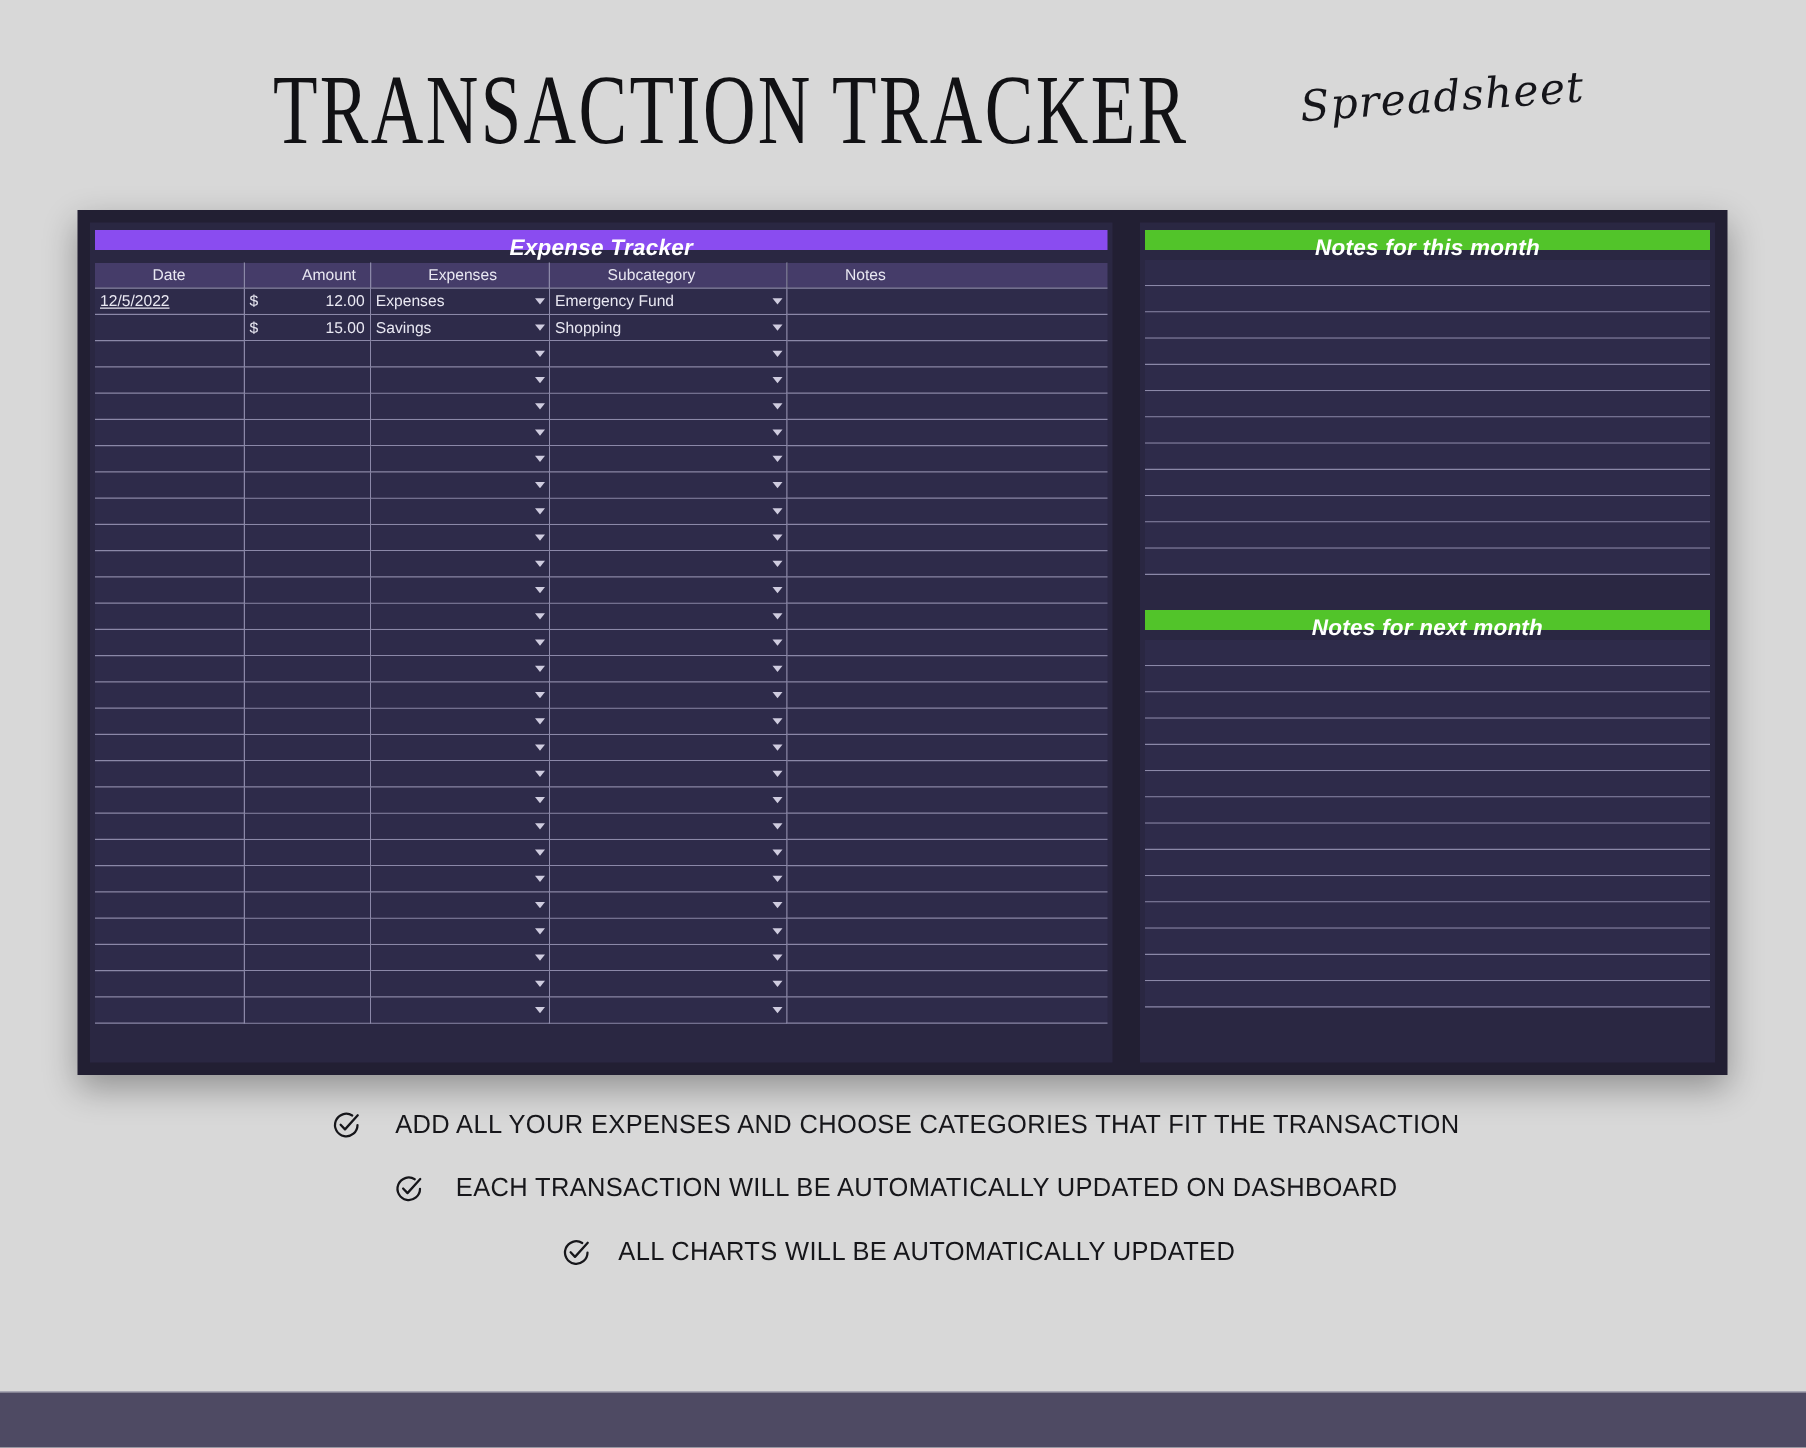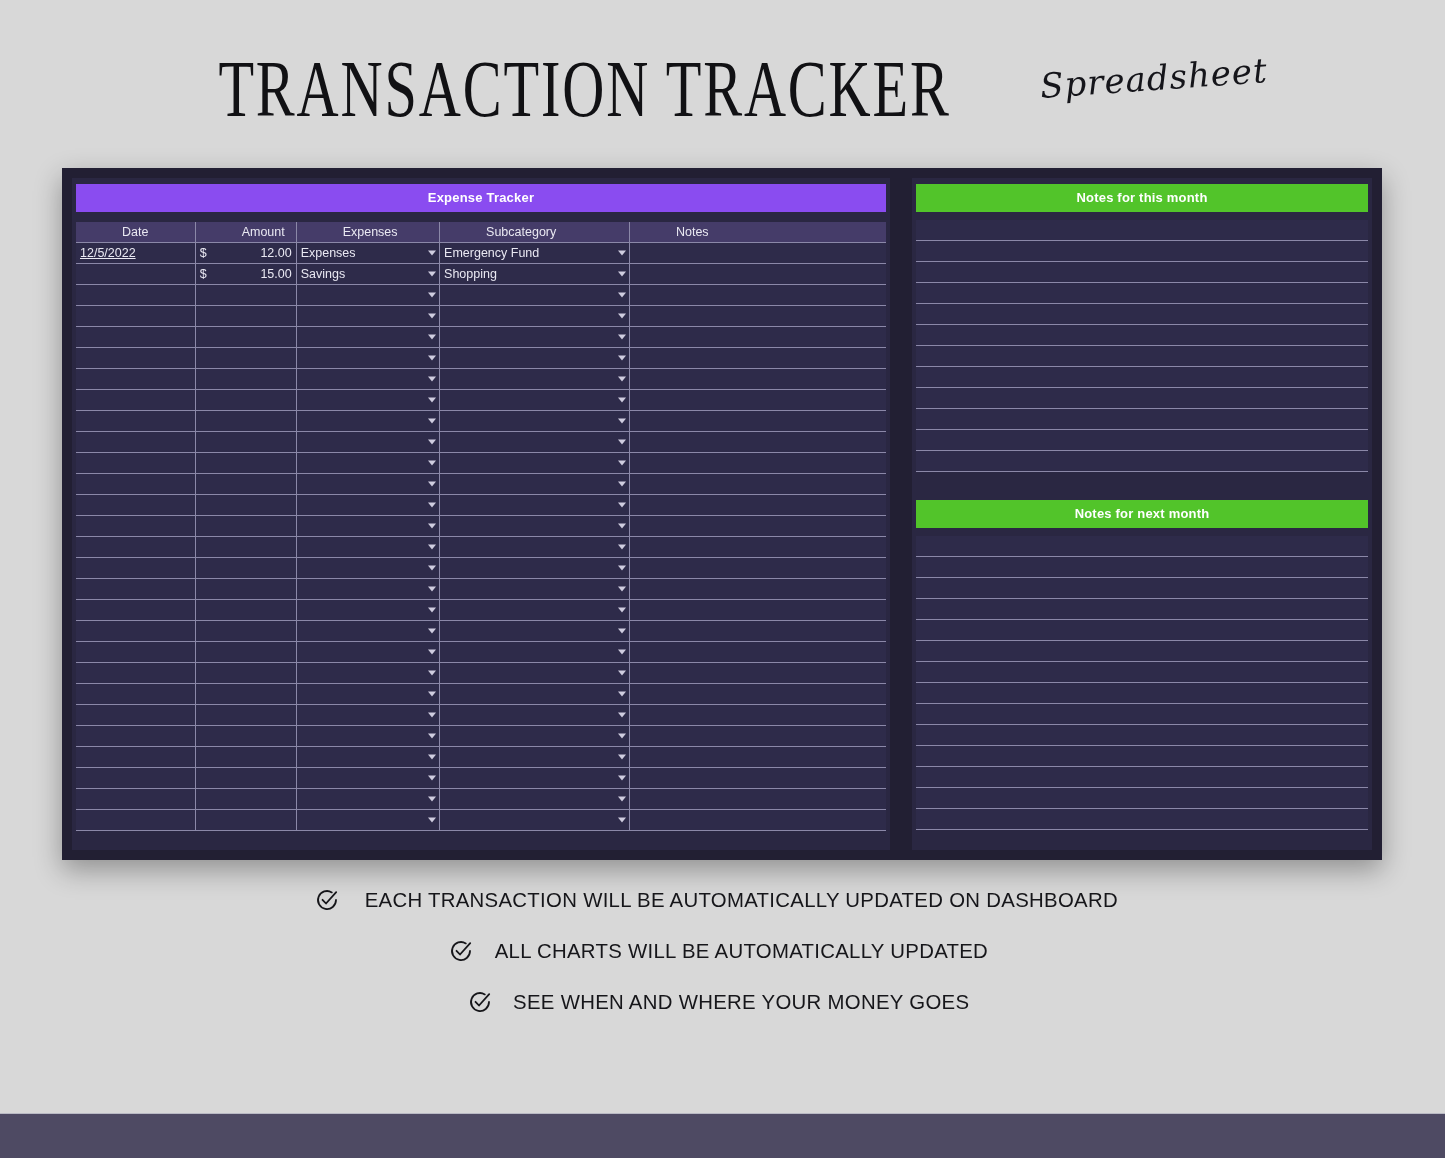--- a/index.html
+++ b/index.html
@@ -47,25 +47,26 @@
     box-shadow: 0 10px 26px rgba(0,0,0,0.33);
     padding: 10px;
     display: flex;
     gap: 22px;
   }
   .panel-left { width: 818px; height: 672px; background: #2a2742; position: relative; }
   .panel-right { width: 480px; height: 672px; background: #2a2742; position: relative; }
 
   
   .sec-header {
-    height: 28px; line-height: 28px;
+    height: 16px; line-height: 28px;
     text-align: center;
-    font-size: 13px; font-weight: bold;
+    font-size: 18px; font-weight: bold;
     color: #ffffff;
     letter-spacing: 0.2px;
+    font-style: italic;
   }
   .sec-header.purple { background: #8a4cf0; margin: 6px 4px 0 4px; }
   .sec-header.green  { background: #52c42a; margin: 6px 4px 0 4px; }
 
   
   .sheet { margin: 10px 4px 0 4px; border-collapse: collapse; width: 810px; table-layout: fixed; }
   .sheet td, .sheet th {
     border-bottom: 1px solid #8b88a8;
     border-right: 1px solid #8b88a8;
     height: 21px;
@@ -510,38 +511,38 @@
           <div class="notes-row"></div>
           <div class="notes-row"></div>
           <div class="notes-row"></div>
           <div class="notes-row"></div>
         </div>
     </div>
 
   </div>
 
   <div class="bullets" id="feature-bullets">
+      <div class="bullet-line">
+        <svg class="check-icon" width="24" height="24" viewBox="0 0 24 24">
+          <path d="M21 12a9 9 0 1 1-4.2-7.6" fill="none" stroke="#16161a" stroke-width="1.8" stroke-linecap="round"></path>
+          <path d="M7.5 11.8 L11 15.5 L21.2 4.2" fill="none" stroke="#16161a" stroke-width="1.8" stroke-linecap="round" stroke-linejoin="round"></path>
+        </svg>
+        <span class="bullet-text">ADD ALL YOUR EXPENSES AND CHOOSE CATEGORIES THAT FIT THE TRANSACTION</span>
+      </div>
       <div class="bullet-line">
         <svg class="check-icon" width="24" height="24" viewBox="0 0 24 24">
           <path d="M21 12a9 9 0 1 1-4.2-7.6" fill="none" stroke="#16161a" stroke-width="1.8" stroke-linecap="round"></path>
           <path d="M7.5 11.8 L11 15.5 L21.2 4.2" fill="none" stroke="#16161a" stroke-width="1.8" stroke-linecap="round" stroke-linejoin="round"></path>
         </svg>
         <span class="bullet-text">EACH TRANSACTION WILL BE AUTOMATICALLY UPDATED ON DASHBOARD</span>
       </div>
       <div class="bullet-line">
         <svg class="check-icon" width="24" height="24" viewBox="0 0 24 24">
           <path d="M21 12a9 9 0 1 1-4.2-7.6" fill="none" stroke="#16161a" stroke-width="1.8" stroke-linecap="round"></path>
           <path d="M7.5 11.8 L11 15.5 L21.2 4.2" fill="none" stroke="#16161a" stroke-width="1.8" stroke-linecap="round" stroke-linejoin="round"></path>
         </svg>
         <span class="bullet-text">ALL CHARTS WILL BE AUTOMATICALLY UPDATED</span>
       </div>
-      <div class="bullet-line">
-        <svg class="check-icon" width="24" height="24" viewBox="0 0 24 24">
-          <path d="M21 12a9 9 0 1 1-4.2-7.6" fill="none" stroke="#16161a" stroke-width="1.8" stroke-linecap="round"></path>
-          <path d="M7.5 11.8 L11 15.5 L21.2 4.2" fill="none" stroke="#16161a" stroke-width="1.8" stroke-linecap="round" stroke-linejoin="round"></path>
-        </svg>
-        <span class="bullet-text">SEE WHEN AND WHERE YOUR MONEY GOES</span>
-      </div>
     </div>
 
   <div class="bottom-bar"></div>
 
 </div>
 
 </body></html>

